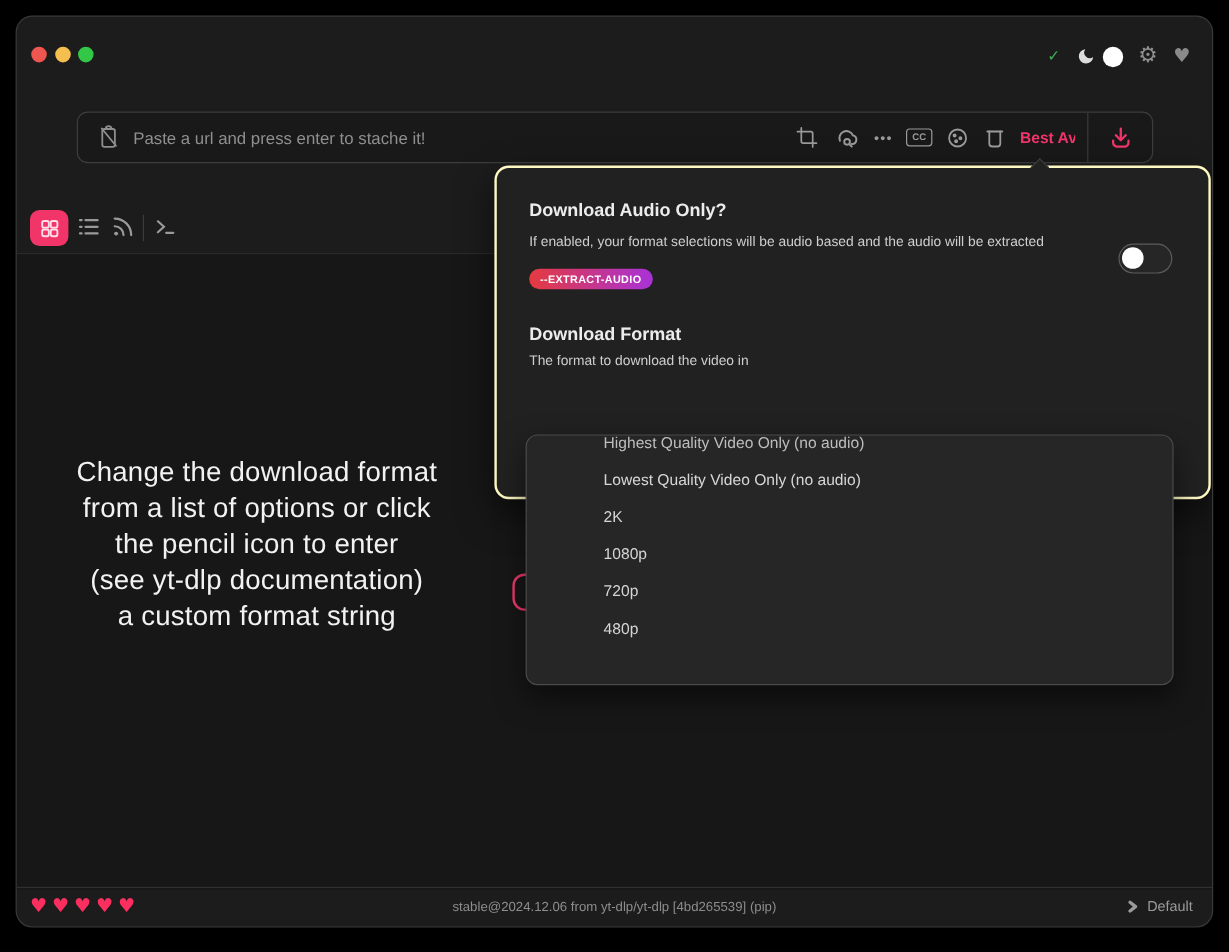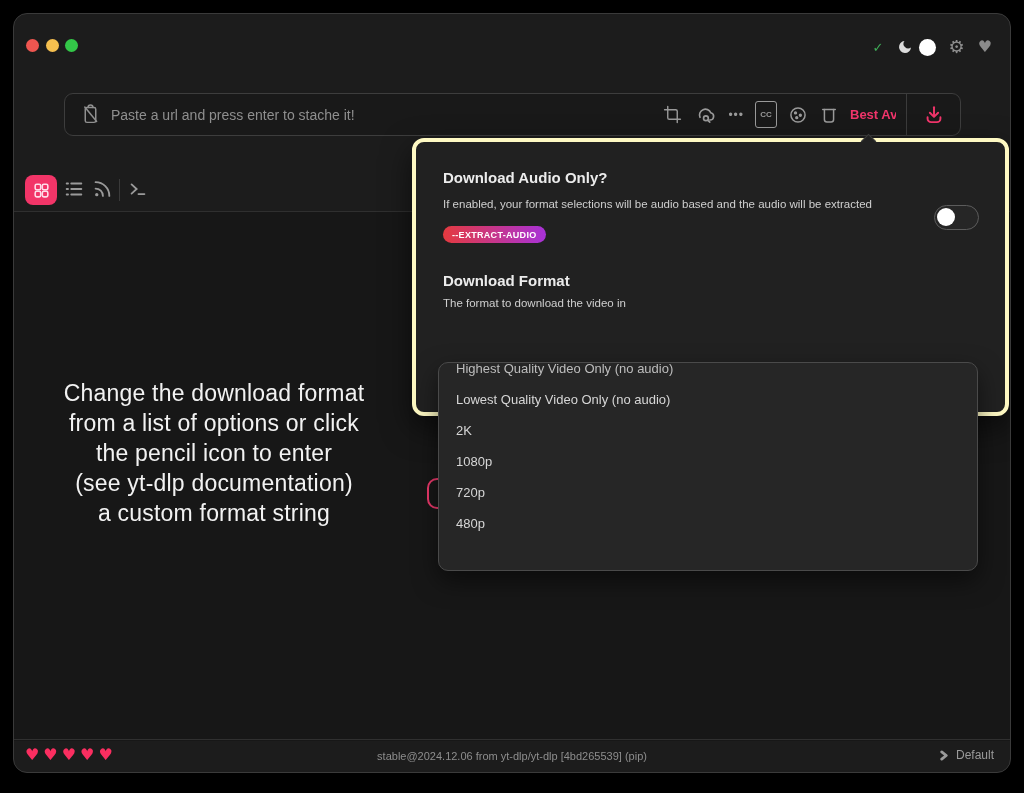--- a/index.html
+++ b/index.html
@@ -25,21 +25,21 @@
 
   
   .urlbar { position:absolute; left:50px; top:79px; width:897px; height:43px;
             background:#191919; border:1px solid #3d3d3d; border-radius:9px; }
   .paste-ico { position:absolute; left:15px; top:10px; }
   .url-input { position:absolute; left:46px; top:1px; width:380px; height:39px; background:transparent;
                border:none; outline:none; color:#c9c9c9; font-size:14px; font-family:"Liberation Sans", sans-serif; }
   .url-input::placeholder { color:#8f8f8f; }
   .bar-icons { position:absolute; right:64px; top:0; height:41px; display:flex; align-items:center; gap:11px; }
   .dots { color:#9a9a9a; font-size:12px; letter-spacing:1px; }
-  .cc-box { width:22px; height:27px; border:1.5px solid #9a9a9a; border-radius:3px; color:#9a9a9a;
+  .cc-box { width:22px; height:15px; border:1.5px solid #9a9a9a; border-radius:3px; color:#9a9a9a;
             font-size:8px; font-weight:bold; display:flex; align-items:center; justify-content:center; }
   .bestav { color:#f1356b; font-size:13px; font-weight:bold; white-space:nowrap; width:46px; overflow:hidden; }
   .dl-section { position:absolute; right:0; top:0; width:54px; height:41px; border-left:1px solid #3b3b3b;
                 display:flex; align-items:center; justify-content:center; }
 
   
   .grid-btn { position:absolute; left:11px; top:161px; width:32px; height:30px; background:#f23568;
               border-radius:8px; display:flex; align-items:center; justify-content:center; }
   .vt-ico { position:absolute; top:164px; }
   .vt-list { left:49px; } .vt-rss { left:77px; }
@@ -48,41 +48,41 @@
 
   .hdivider { position:absolute; left:0; top:197px; width:100%; height:1px; background:#2f2f2f; }
   .main-area { position:absolute; left:0; top:198px; width:100%; height:529px; background:#171717; }
 
   
   .annotation { position:absolute; left:15px; top:364px; width:370px; text-align:center;
                 color:#f2f2f2; font-size:23px; line-height:30px; letter-spacing:0.2px; }
 
   
   .panel { position:absolute; left:398px; top:124px; width:597px; height:278px; background:#212121;
-           border:4px solid #fef9c3; border-radius:12px; box-shadow:0 12px 30px rgba(0,0,0,.55); z-index:5; }
+           border:2px solid #fef9c3; border-radius:12px; box-shadow:0 12px 30px rgba(0,0,0,.55); z-index:5; }
   .panel-caret { position:absolute; left:447px; top:-6px; width:11px; height:11px; background:#212121;
                  border-left:1px solid #3c3c3c; border-top:1px solid #3c3c3c; transform:rotate(45deg); }
   .p-title { position:absolute; left:27px; color:#ececec; font-size:15px; font-weight:bold; }
   .p-desc  { position:absolute; left:27px; color:#cfcfcf; font-size:11.5px; }
   .t1 { top:27px; } .d1 { top:56px; }
   .badge { position:absolute; left:27px; top:84px; height:17px; padding:0 9px; border-radius:9px;
            background:linear-gradient(90deg,#e43a3f,#a832d8); color:#fff; font-size:9px; font-weight:bold;
            letter-spacing:.3px; display:flex; align-items:center; }
   .toggle { position:absolute; left:518px; top:63px; width:45px; height:25px; border:1.5px solid #5c5c5c;
             border-radius:13px; background:#262626; }
   .toggle .thumb { position:absolute; left:2px; top:2px; width:18px; height:18px; border-radius:50%; background:#fff; }
   .t2 { top:130px; } .d2 { top:155px; }
   .select { position:absolute; left:27px; top:183px; width:539px; height:33px; background:#1d1d1d;
             border:1.5px solid #ef3a6d; border-radius:16px; display:flex; align-items:center; padding:0 14px; gap:10px; }
   .select-label { color:#e6e6e6; font-size:13px; flex:1; white-space:nowrap; overflow:hidden; }
 
   
   .dropdown { position:absolute; left:424px; top:348px; width:540px; height:209px; background:#262626;
               border:1px solid #4a4a4a; border-radius:10px; overflow:hidden; z-index:6;
-              box-shadow:0 10px 24px rgba(0,0,0,.5); }
+              box-shadow:0 10px 24px rgba(0,0,0,.5);padding-left:47px; }
   .option { height:31px; line-height:31px; padding-left:17px; color:#d6d6d6; font-size:13px; white-space:nowrap; }
   .option:first-child { margin-top:-10px; color:#bdbdbd; }
   .pink-fragment { position:absolute; left:413px; top:464px; width:26px; height:31px;
                    border:2px solid #ef3a6d; border-radius:10px; z-index:4; }
 
   
   .statusbar { position:absolute; left:0; bottom:0; width:100%; height:33px; border-top:1px solid #303030; }
   .hearts { position:absolute; left:11px; top:7px; display:flex; gap:4px; }
   .hearts span { color:#fb2e60; font-size:16px; font-family:"DejaVu Sans", sans-serif; line-height:1; }
   .version { position:absolute; left:50%; top:10px; transform:translateX(-50%); color:#8d8d8d; font-size:11px; white-space:nowrap; }

